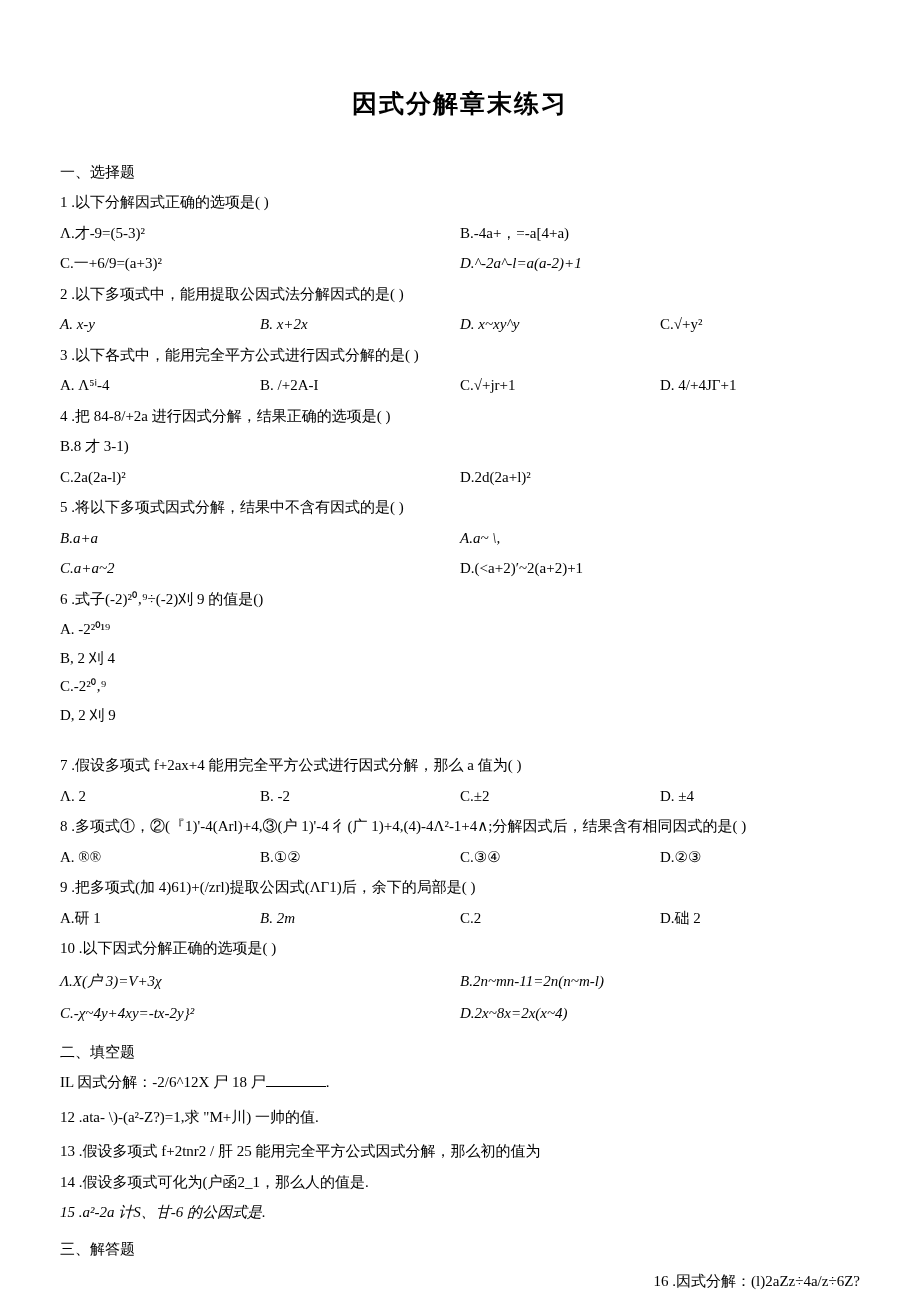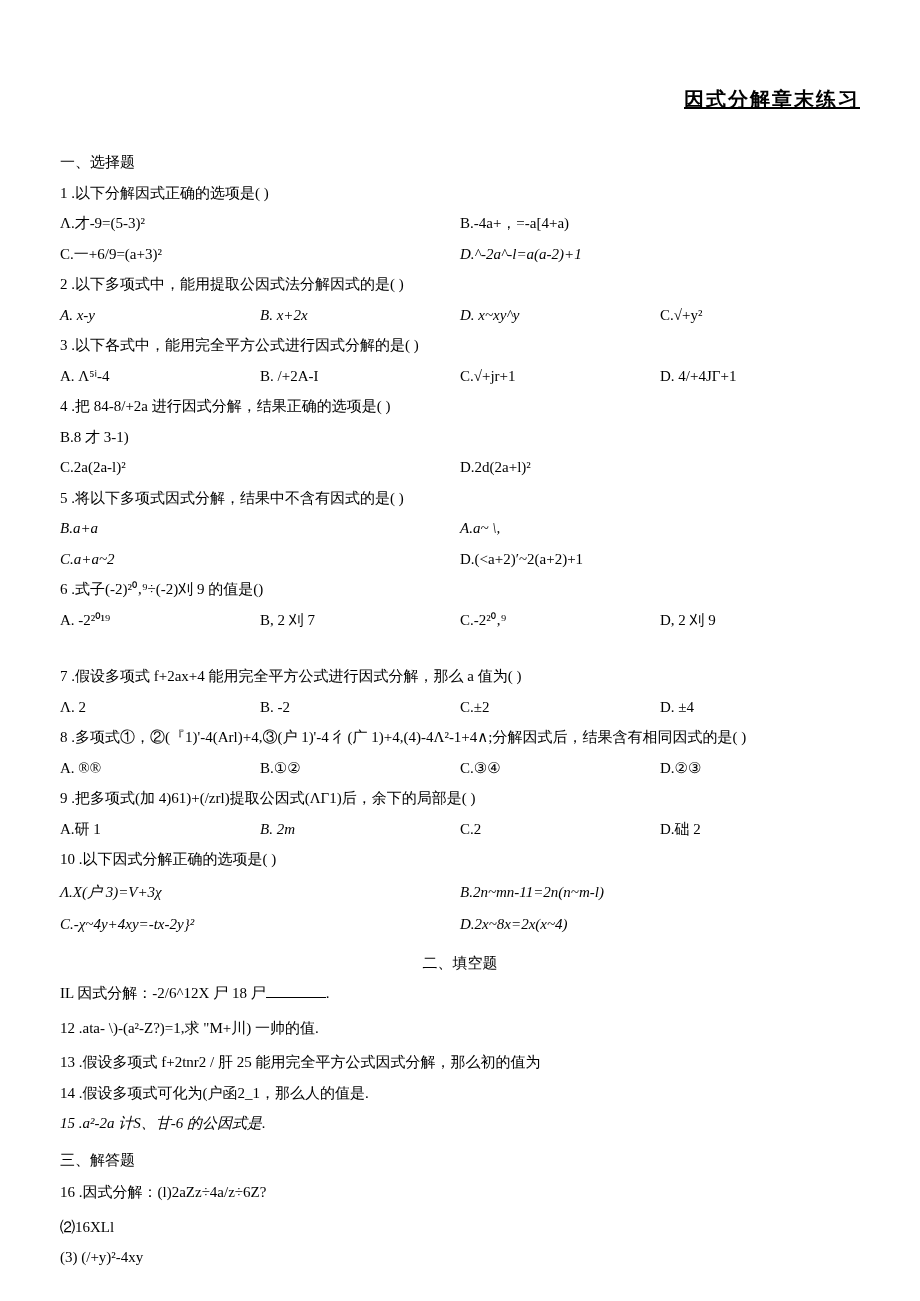--- a/index.html
+++ b/index.html
@@ -7,26 +7,25 @@
       width: 920px;
       min-height: 1301px;
       background: #fff;
       font-family: "SimSun", "宋体", serif;
       font-size: 15px;
       color: #000;
       padding: 80px 60px 60px 60px;
       line-height: 1.9;
     }
     .title {
-      text-align: right;
-      font-size: 20px;
+      text-align: center;
+      font-size: 25px;
       font-weight: bold;
       margin-bottom: 30px;
       letter-spacing: 2px;
-      text-decoration: underline;
     }
     .section-header { margin-top: 8px; margin-bottom: 2px; }
     .question { margin-bottom: 2px; }
     .options-row {
       display: flex;
       flex-wrap: wrap;
       margin-bottom: 2px;
     }
     .opt-4 { width: 25%; }
     .opt-2 { width: 50%; }
@@ -85,23 +84,23 @@
 <div class="options-row">
   <div class="opt-2 italic">B.a+a</div>
   <div class="opt-2 italic">A.a~ \,</div>
 </div>
 <div class="options-row">
   <div class="opt-2 italic">C.a+a~2</div>
   <div class="opt-2">D.(&lt;a+2)′~2(a+2)+1</div>
 </div>
 
 <div class="question">6 .式子(-2)²⁰‚⁹÷(-2)刈 9 的值是()</div>
-<div class="options-row" style="margin-bottom:28px;">
+<div class="options-row" style="margin-bottom:22px;flex-direction:column;">
   <div class="opt-4">A.   -2²⁰¹⁹</div>
-  <div class="opt-4">B,   2 刈 7</div>
+  <div class="opt-4">B,   2 刈 4</div>
   <div class="opt-4">C.-2²⁰‚⁹</div>
   <div class="opt-4">D,   2 刈 9</div>
 </div>
 
 <div class="question">7 .假设多项式 f+2ax+4 能用完全平方公式进行因式分解，那么 a 值为(        )</div>
 <div class="options-row">
   <div class="opt-4">Λ.   2</div>
   <div class="opt-4">B.   -2</div>
   <div class="opt-4">C.±2</div>
   <div class="opt-4">D.   ±4</div>
@@ -126,29 +125,29 @@
 <div class="question">10 .以下因式分解正确的选项是(        )</div>
 <div class="options-row" style="margin-top:4px;">
   <div class="opt-2 italic">Λ.X(户 3)=V+3χ</div>
   <div class="opt-2 italic">B.2n~mn-11=2n(n~m-l)</div>
 </div>
 <div class="options-row" style="margin-top:4px;">
   <div class="opt-2 italic">C.-χ~4y+4xy=-tx-2y}²</div>
   <div class="opt-2 italic">D.2x~8x=2x(x~4)</div>
 </div>
 
-<div class="section-header" style="margin-top:10px;text-align:center;">二、填空题</div>
+<div class="section-header" style="margin-top:10px;">二、填空题</div>
 
 <div class="question">
   <span>IL 因式分解：-2/6^12X 尸 18 尸</span><span class="blank"></span><span>.</span>
 </div>
 
 <div class="question" style="margin-top:6px;">12  .ata- \)-(a²-Z?)=1,求 "M+川) 一帅的值.</div>
 
 <div class="question" style="margin-top:6px;font-family:Liberation Serif, serif;">13  .假设多项式 f+2tnr2 / 肝 25 能用完全平方公式因式分解，那么初的值为</div>
 <div class="question">14  .假设多项式可化为(户函2_1，那么人的值是.</div>
 <div class="question italic">15  .a²-2a 计S、甘-6 的公因式是.</div>
 
 <div class="section-header">三、解答题</div>
 
-<div class="question" style="margin-top:4px;">  16 .因式分解：(l)2aZz÷4a/z÷6Z?</div>
+<div class="question" style="margin-top:4px;text-align:right;">  16 .因式分解：(l)2aZz÷4a/z÷6Z?</div>
 <div class="question" style="margin-top:6px;">⑵16XLl</div>
 <div class="question">(3)  (/+y)²-4xy</div>
 
 </body></html>

